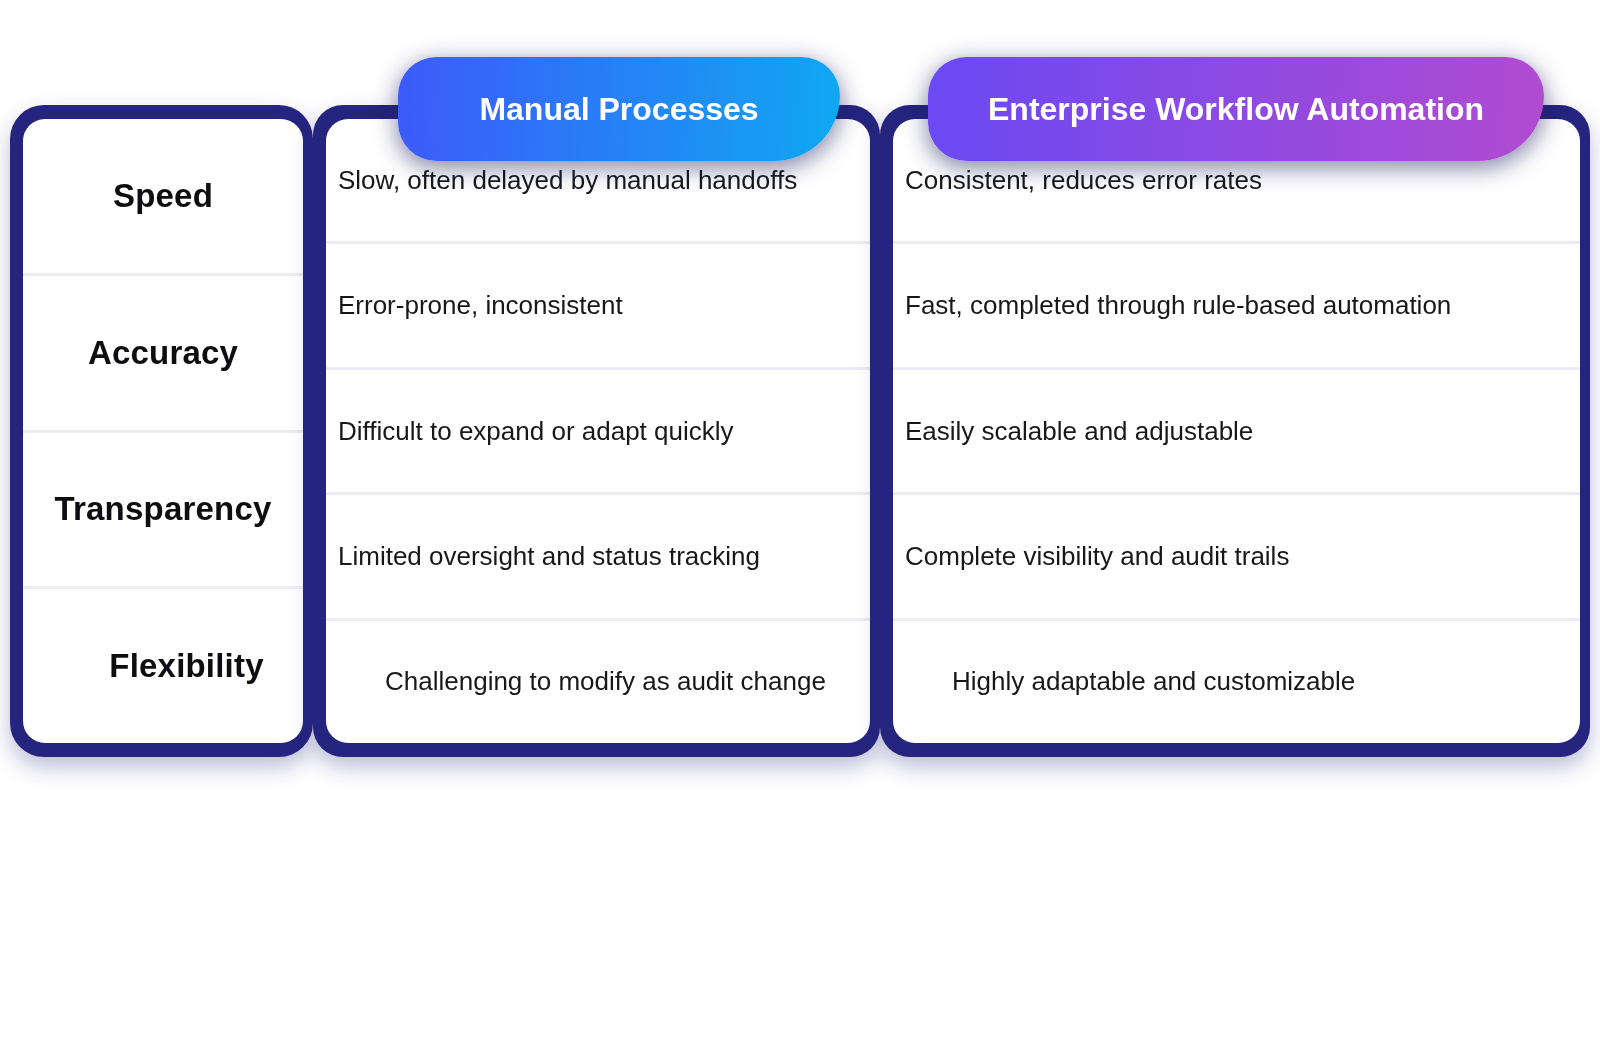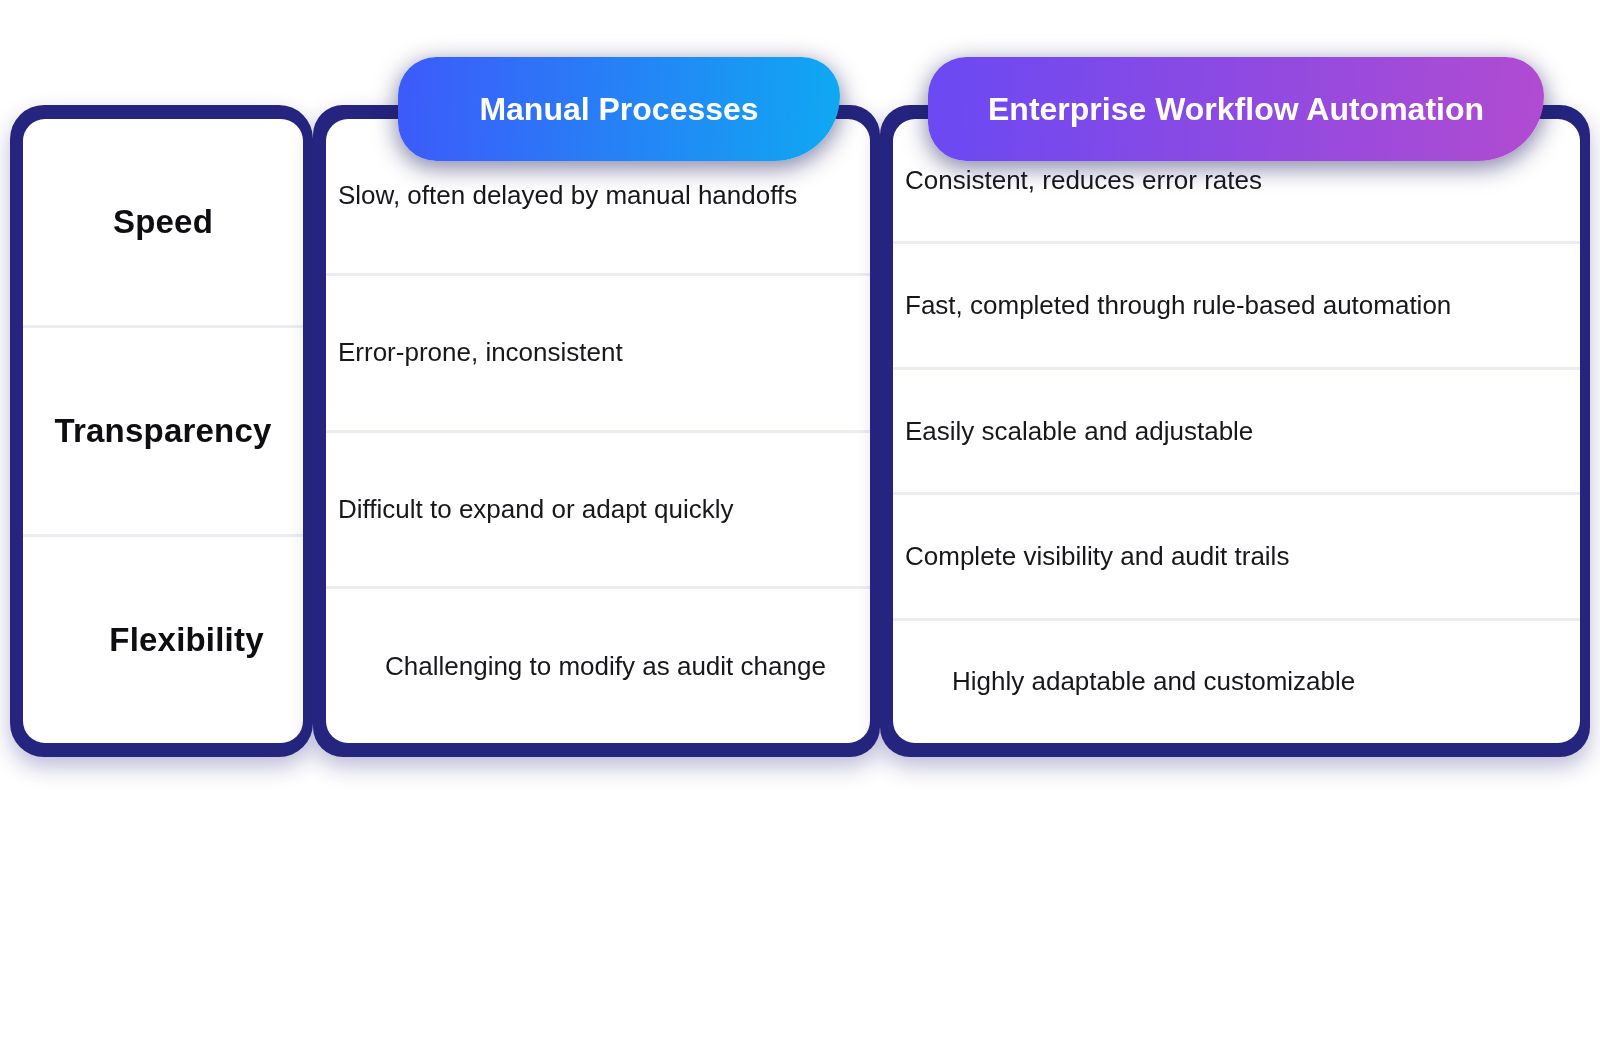--- a/index.html
+++ b/index.html
@@ -49,30 +49,32 @@
     background:linear-gradient(92deg,var(--purple-gradient-start),var(--purple-gradient-end));justify-content:center;}
 </style>
 </head>
 <body>
 
 <div class="stage">
 
   <div class="col-wrap col-left">
     <div class="col-card">
       <div class="row label-row">Speed</div>
+      <div class="row label-row">Accuracy</div>
       <div class="row label-row">Transparency</div>
       <div class="row label-row">Flexibility</div>
     </div>
   </div>
 
   <div class="col-wrap col-mid">
     <div class="col-card">
       <div class="row cell-row">Slow, often delayed by manual handoffs</div>
       <div class="row cell-row">Error-prone, inconsistent</div>
       <div class="row cell-row">Difficult to expand or adapt quickly</div>
+      <div class="row cell-row">Limited oversight and status tracking</div>
       <div class="row cell-row">Challenging to modify as audit change</div>
     </div>
   </div>
 
   <div class="col-wrap col-right">
     <div class="col-card">
       <div class="row cell-row">Consistent, reduces error rates</div>
       <div class="row cell-row">Fast, completed through rule-based automation</div>
       <div class="row cell-row">Easily scalable and adjustable</div>
       <div class="row cell-row">Complete visibility and audit trails</div>

